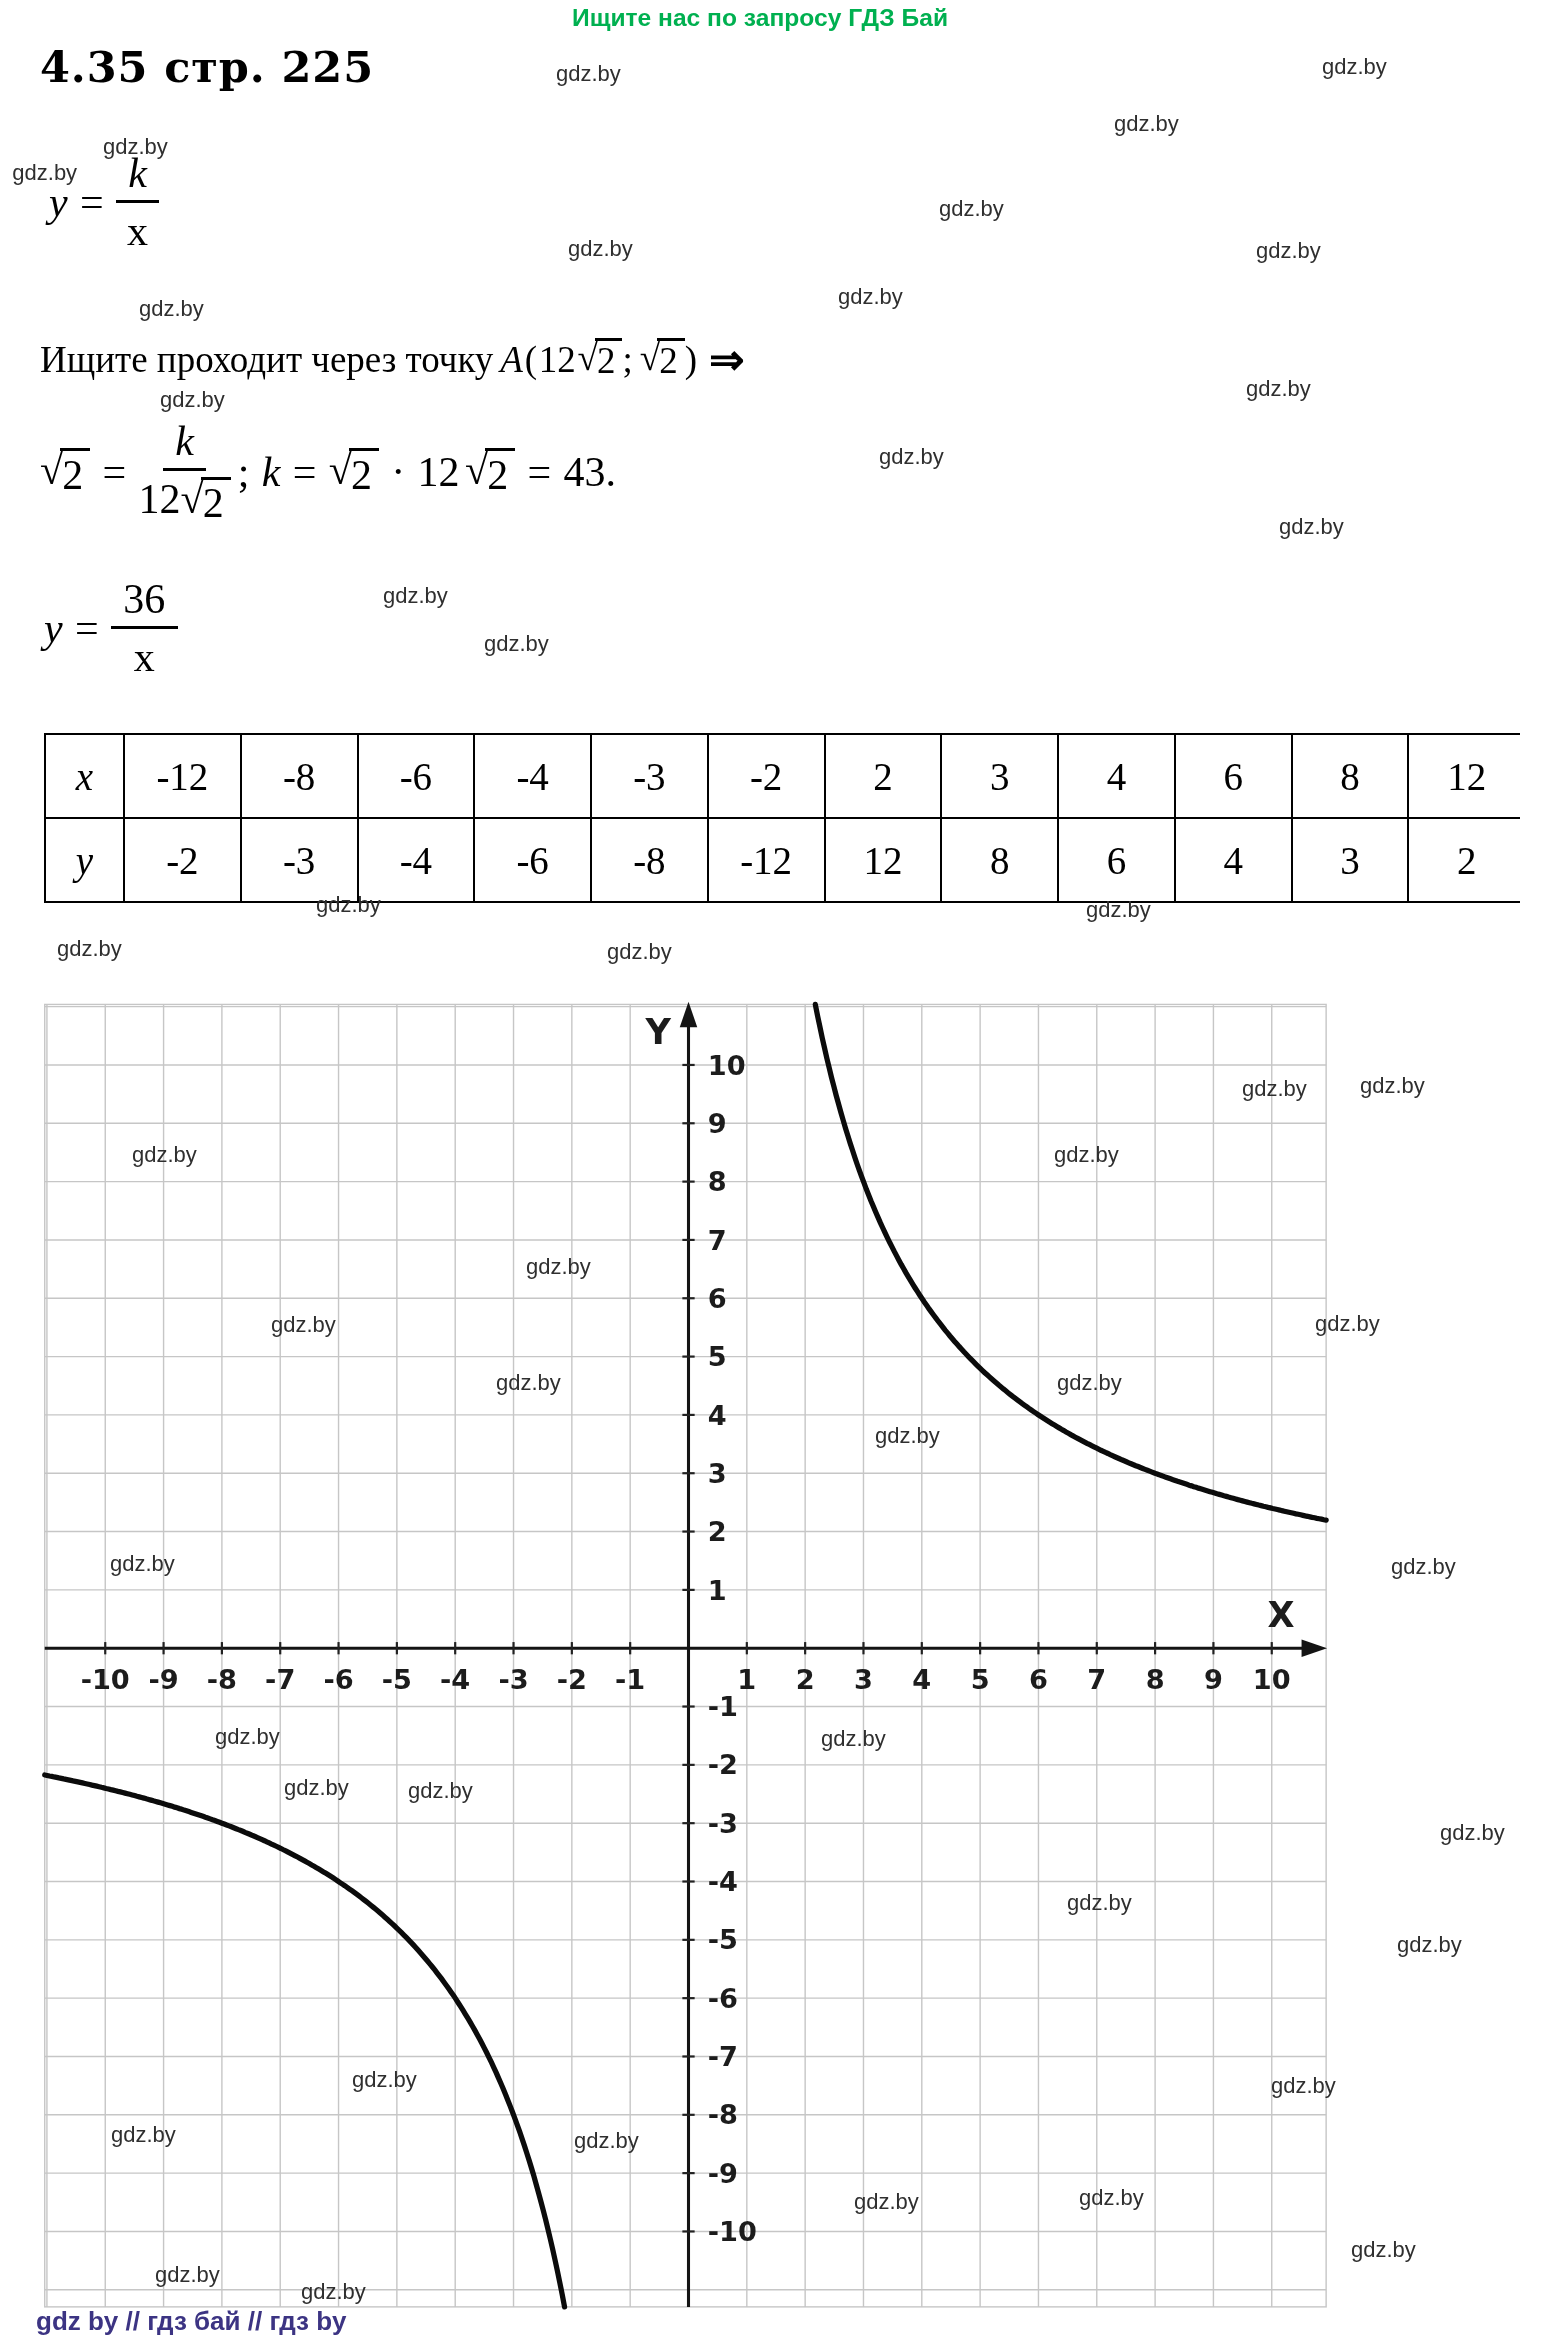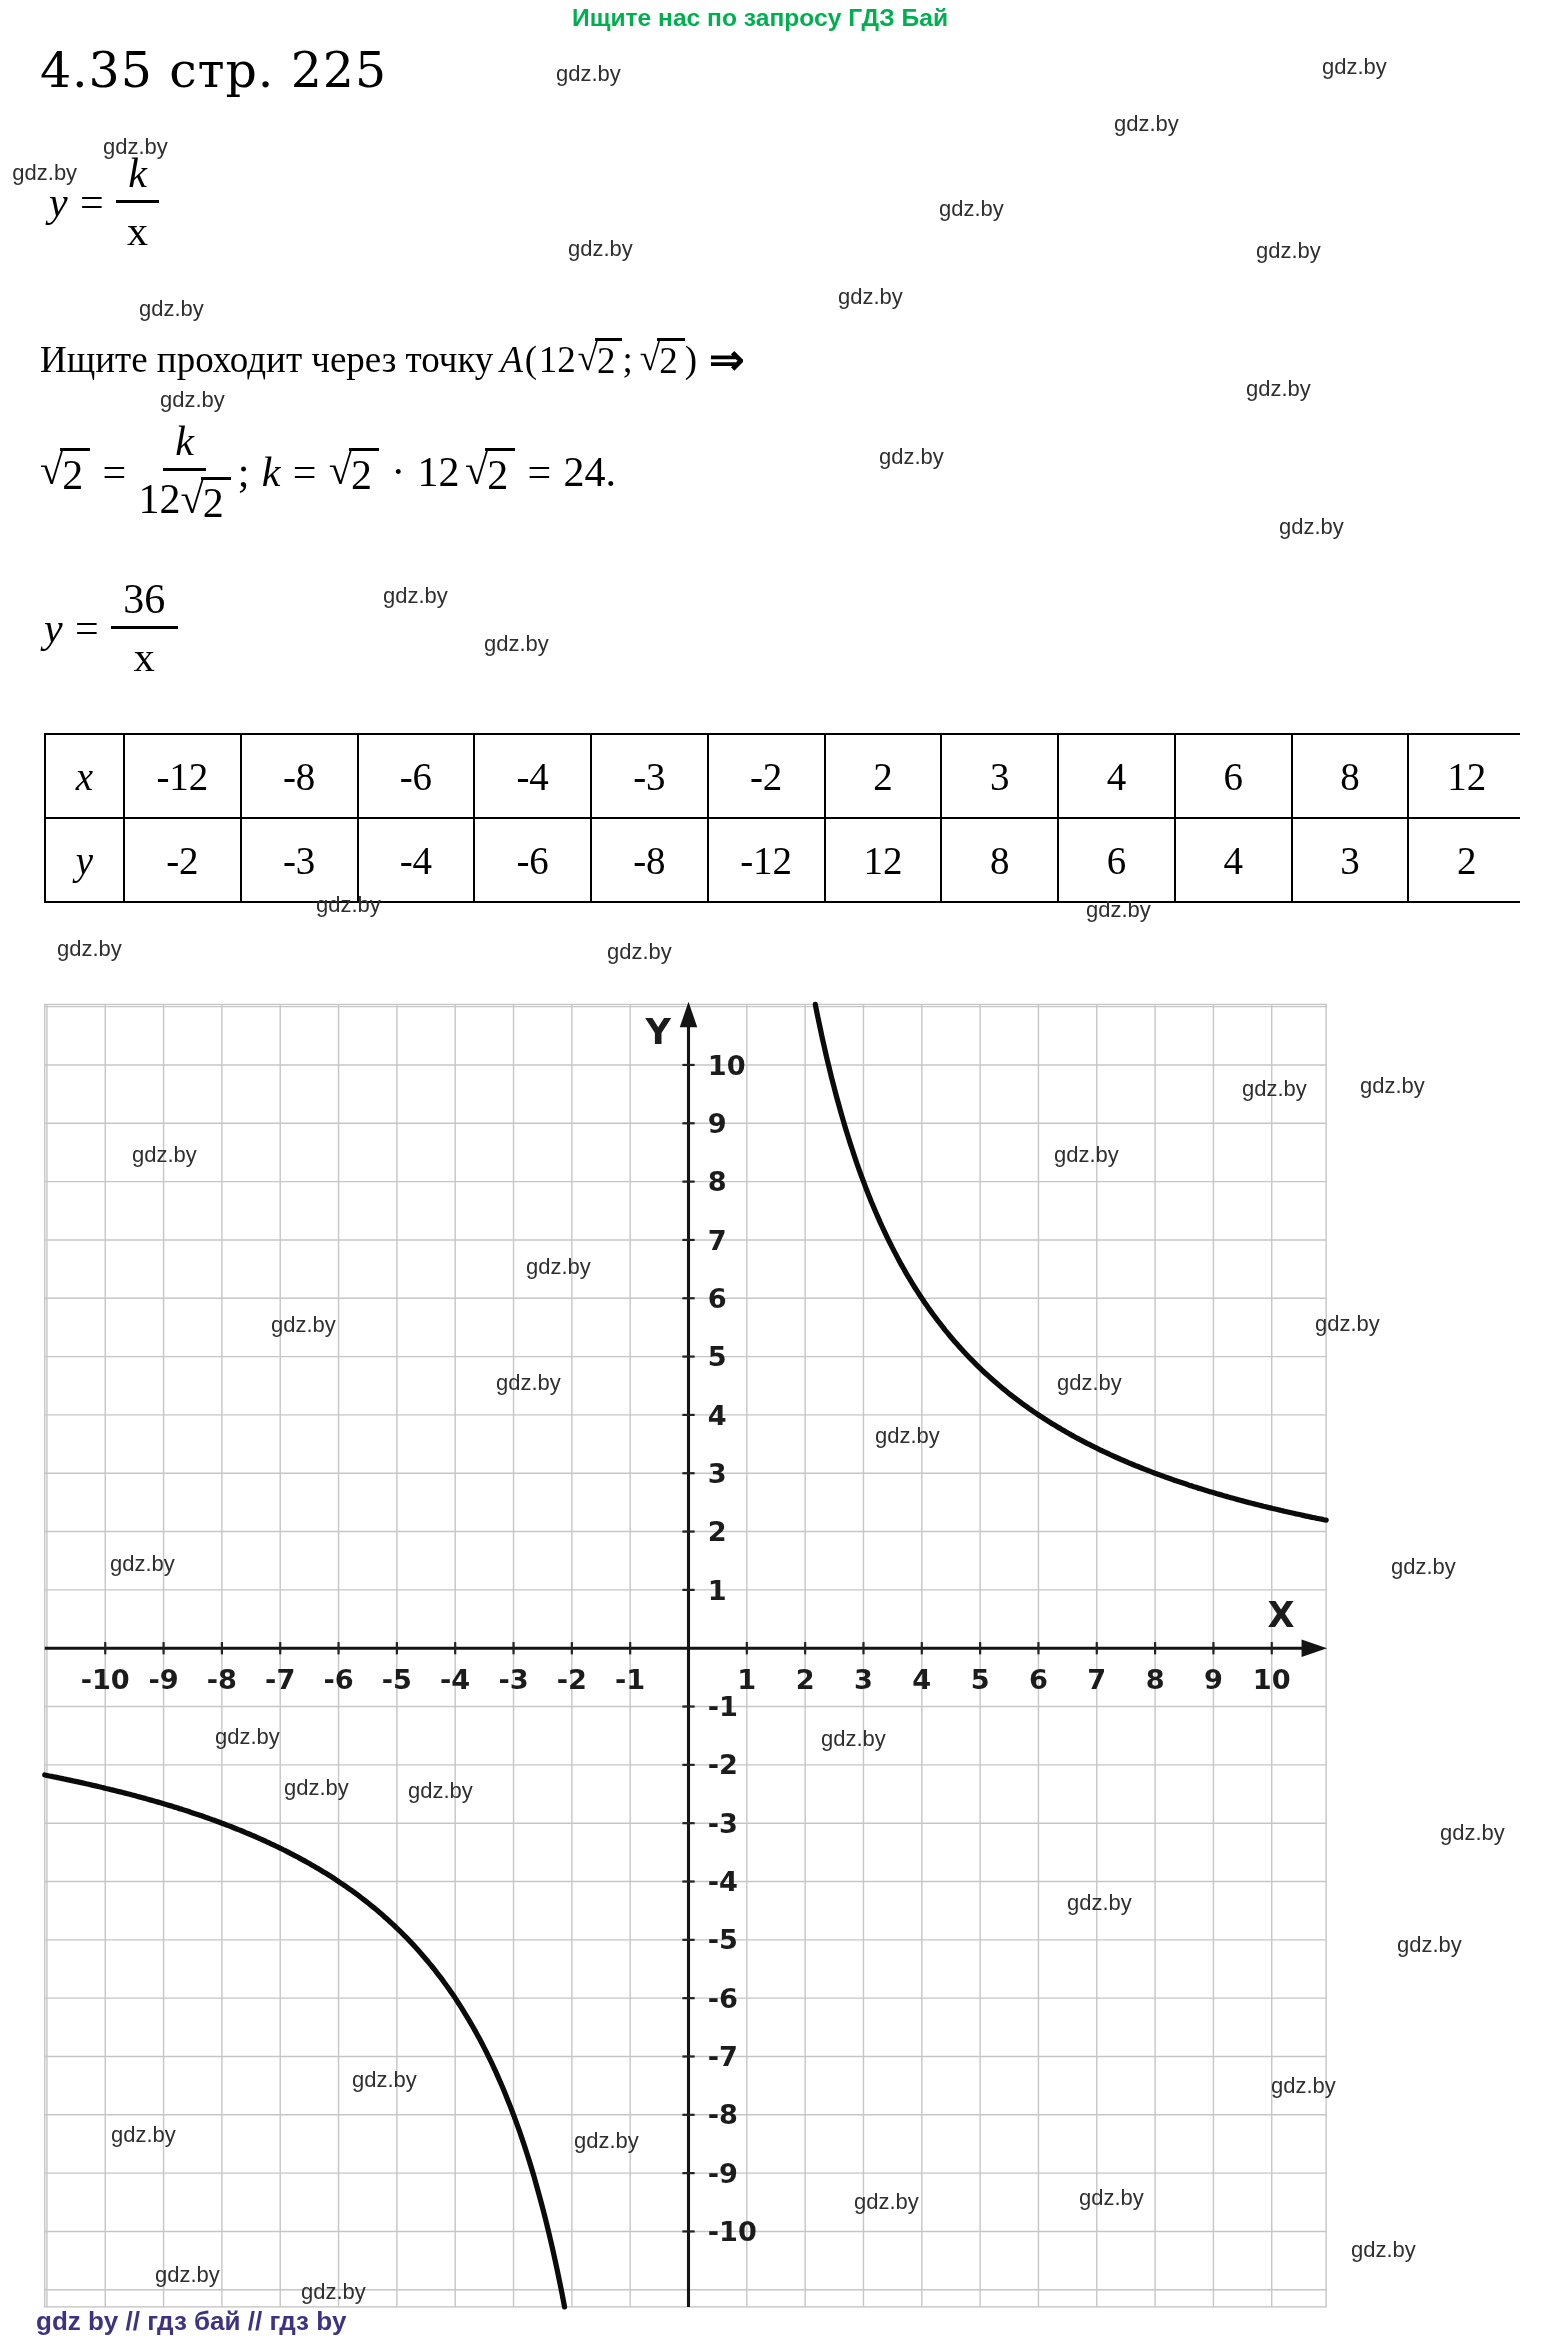--- a/index.html
+++ b/index.html
@@ -1,21 +1,21 @@
 <!DOCTYPE html>
 <html style="font-size:14px"><head>
 <meta charset="utf-8">
 <style>
   html,body{margin:0;padding:0;background:#fff;}
   .page{position:relative;width:1520px;height:2342px;background:#fff;overflow:hidden;
         font-family:"Liberation Serif",serif;color:#000;}
   .promo{position:absolute;top:3.5px;left:0;width:100%;text-align:center;
          font-family:"Liberation Sans",sans-serif;font-size:24.6px;font-weight:600;color:#00b050;}
   .title{position:absolute;top:42px;left:40px;margin:0;font-family:"DejaVu Serif",serif;
-         font-size:49px;font-weight:400;letter-spacing:0.9px;}
+         font-size:43px;font-weight:700;letter-spacing:0.9px;}
   .math{position:absolute;display:flex;align-items:center;gap:12.3px;font-size:42px;font-style:italic;}
   .mo,.mn{font-style:normal;}
   .mi{font-style:italic;}
   .frac{display:inline-flex;flex-direction:column;align-items:center;text-align:center;}
   .frac .num{border-bottom:3.5px solid #000;padding:0 12.3px 5.3px;line-height:1.05;}
   .frac .den{padding-top:5.3px;line-height:1.05;display:inline-flex;align-items:flex-start;font-style:normal;}
   .sqrt{display:inline-flex;align-items:flex-start;font-style:normal;}
   .sqrt .sign{line-height:1;transform:translateY(0.9px);}
   .sqrt .rad{border-top:3.5px solid #000;padding:1.8px 7px 0 1.8px;line-height:1.05;margin-left:-2.6px;}
   .textline{position:absolute;font-size:37px;display:flex;align-items:center;gap:7px;white-space:nowrap;}
@@ -90,21 +90,21 @@
       <span class="sign">√</span>
       <span class="rad">2</span>
     </span>
     <span class="mo">·</span>
     <span class="mn">12</span>
     <span class="sqrt" style="margin-left:-7px;">
       <span class="sign">√</span>
       <span class="rad">2</span>
     </span>
     <span class="mo">=</span>
-    <span class="mn">24.</span>
+    <span class="mn">43.</span>
   </div>
 
   <div class="math" style="top:577px;left:44px;">
     <span class="mi">y</span>
     <span class="mo">=</span>
     <span class="frac">
       <span class="num mn">36</span>
       <span class="den mi">x</span>
     </span>
   </div>

